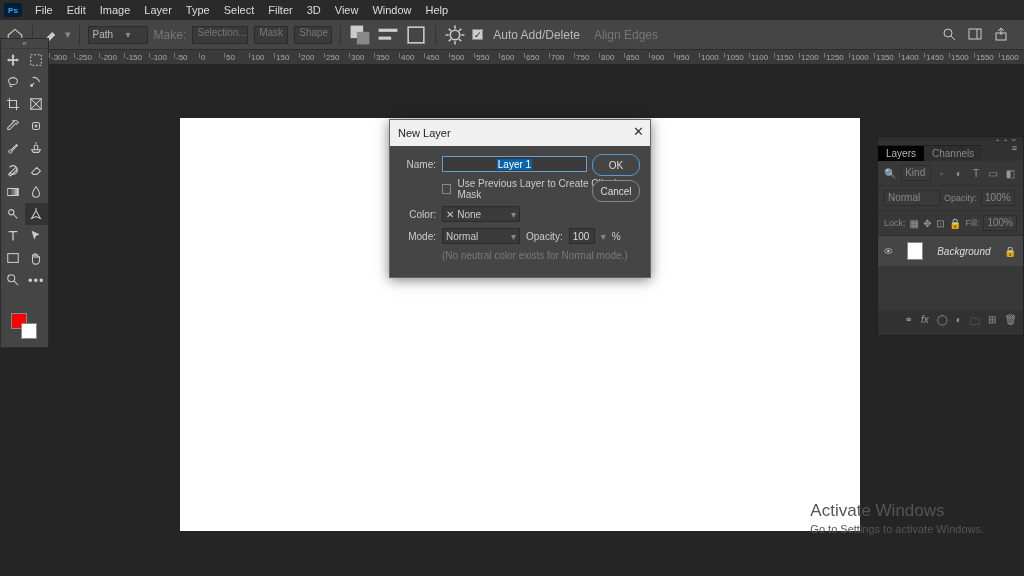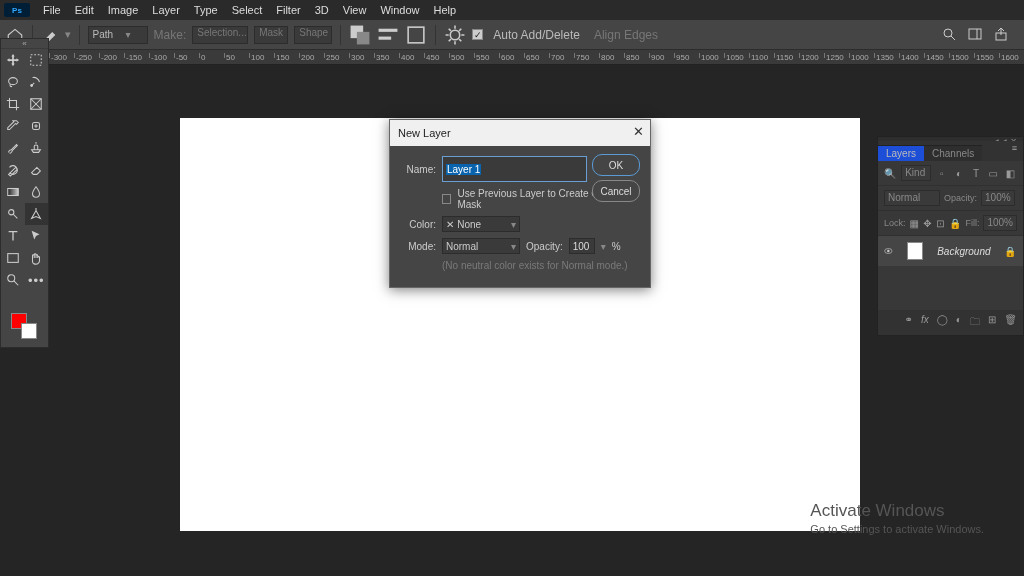--- a/index.html
+++ b/index.html
@@ -1,20 +1,20 @@
 <!DOCTYPE html>
 <html><head>
 <meta charset="utf-8">
 <style>
 * { margin:0; padding:0; box-sizing:border-box; font-family:"Segoe UI",Tahoma,sans-serif; user-select:none; }
 body { width:1024px; height:576px; background:#252525; overflow:hidden; position:relative; color:#ccc; font-size:11px; }
 
 
 .menubar { height:20px; background:#2a2a2a; display:flex; align-items:center; padding:0 4px; font-size:11px; }
-.menubar .ps-logo { width:26px; height:14px; background:#001e36; color:#31a8ff; display:flex; align-items:center; justify-content:center; font-size:8px; font-weight:bold; margin-right:6px; border-radius:2px; }
+.menubar .ps-logo { width:18px; height:14px; background:#001e36; color:#31a8ff; display:flex; align-items:center; justify-content:center; font-size:8px; font-weight:bold; margin-right:6px; border-radius:2px; }
 .menubar span { padding:0 7px; color:#ddd; cursor:default; }
 
 
 .optionsbar { height:30px; background:#454545; display:flex; align-items:center; padding:0 6px; gap:6px; border-bottom:1px solid #2c2c2c; }
 .optionsbar .icon-slot { width:18px; height:18px; display:flex; align-items:center; justify-content:center; color:#ccc; }
 .optionsbar .divider { width:1px; height:20px; background:#333; margin:0 2px; }
 .optionsbar .field-label { font-size:12px; color:#bbb; }
 .optionsbar select, .optionsbar .fake-sel { background:#3a3a3a; border:1px solid #2c2c2c; color:#bbb; height:18px; font-size:10px; padding:0 16px 0 4px; }
 .optionsbar .disabled { color:#777; }
 .optionsbar .btn-small { width:22px; height:20px; background:#454545; display:flex; align-items:center; justify-content:center; }
@@ -36,21 +36,21 @@
 .toolbar .fg-swatch { width:16px; height:16px; background:#ff0000; border:1px solid #888; position:absolute; top:0px; left:10px; }
 .toolbar .bg-swatch { width:16px; height:16px; background:#fff; border:1px solid #888; position:absolute; top:10px; left:20px; }
 
 
 .canvas-area { position:absolute; top:65px; left:49px; right:0; bottom:0; background:#252525; }
 .canvas { position:absolute; top:53px; left:131px; width:680px; height:413px; background:#fff; }
 
 
 .panels { position:absolute; top:136px; right:0; width:147px; background:#383838; border:1px solid #222; }
 .panel-tabbar { display:flex; background:#323232; height:20px; align-items:flex-end; position:relative; }
-.panel-tab { padding:2px 8px; font-size:10px; color:#bbb; background:#1d4ed8; border-top:1px solid #222; }
+.panel-tab { padding:2px 8px; font-size:10px; color:#bbb; background:#000000; border-top:1px solid #222; }
 .panel-tab.inactive { background:#2e2e2e; color:#888; }
 .panel-tabbar .collapse { position:absolute; right:6px; top:2px; font-size:9px; color:#aaa; }
 .panel-row { display:flex; align-items:center; padding:4px 6px; gap:4px; border-bottom:1px solid #303030; font-size:10px; }
 .panel-row .mini-icon { width:14px; height:14px; display:flex; align-items:center; justify-content:center; color:#999; }
 .panel-row .slot { background:#3a3a3a; border:1px solid #2c2c2c; padding:1px 3px; color:#888; height:16px; flex:1; }
 .layer-item { display:flex; align-items:center; height:30px; padding:0 6px; gap:14px; background:#454545; }
 .layer-item .eye { width:12px; height:12px; }
 .layer-item .thumb { width:22px; height:18px; background:#fff; border:1px solid #888; }
 .layer-item .lname { font-style:italic; font-size:10px; color:#ddd; flex:1; }
 .layer-item .lock { font-size:10px; color:#aaa; }
@@ -344,21 +344,21 @@
   <div class="dlg-title">
     <span>New Layer</span>
     <span class="close">✕</span>
   </div>
   <div class="dlg-body">
     <div class="dlg-btn ok">OK</div>
     <div class="dlg-btn cancel">Cancel</div>
 
     <div class="dlg-row">
       <span class="lbl">Name:</span>
-      <div style="background:#3a3a3a;border:1px solid #6a9fd4;height:26px;width:145px;padding:0 3px;display:flex;align-items:center;">
+      <div style="background:#3a3a3a;border:1px solid #6a9fd4;height:16px;width:145px;padding:0 3px;display:flex;align-items:center;justify-content:center;">
         <span class="selected-text">Layer 1</span>
       </div>
     </div>
     <div class="dlg-row" style="padding-left:42px;">
       <span class="cbox"></span>
       <span>Use Previous Layer to Create Clipping Mask</span>
     </div>
     <div class="dlg-row">
       <span class="lbl">Color:</span>
       <div class="sel" style="width:78px;">

